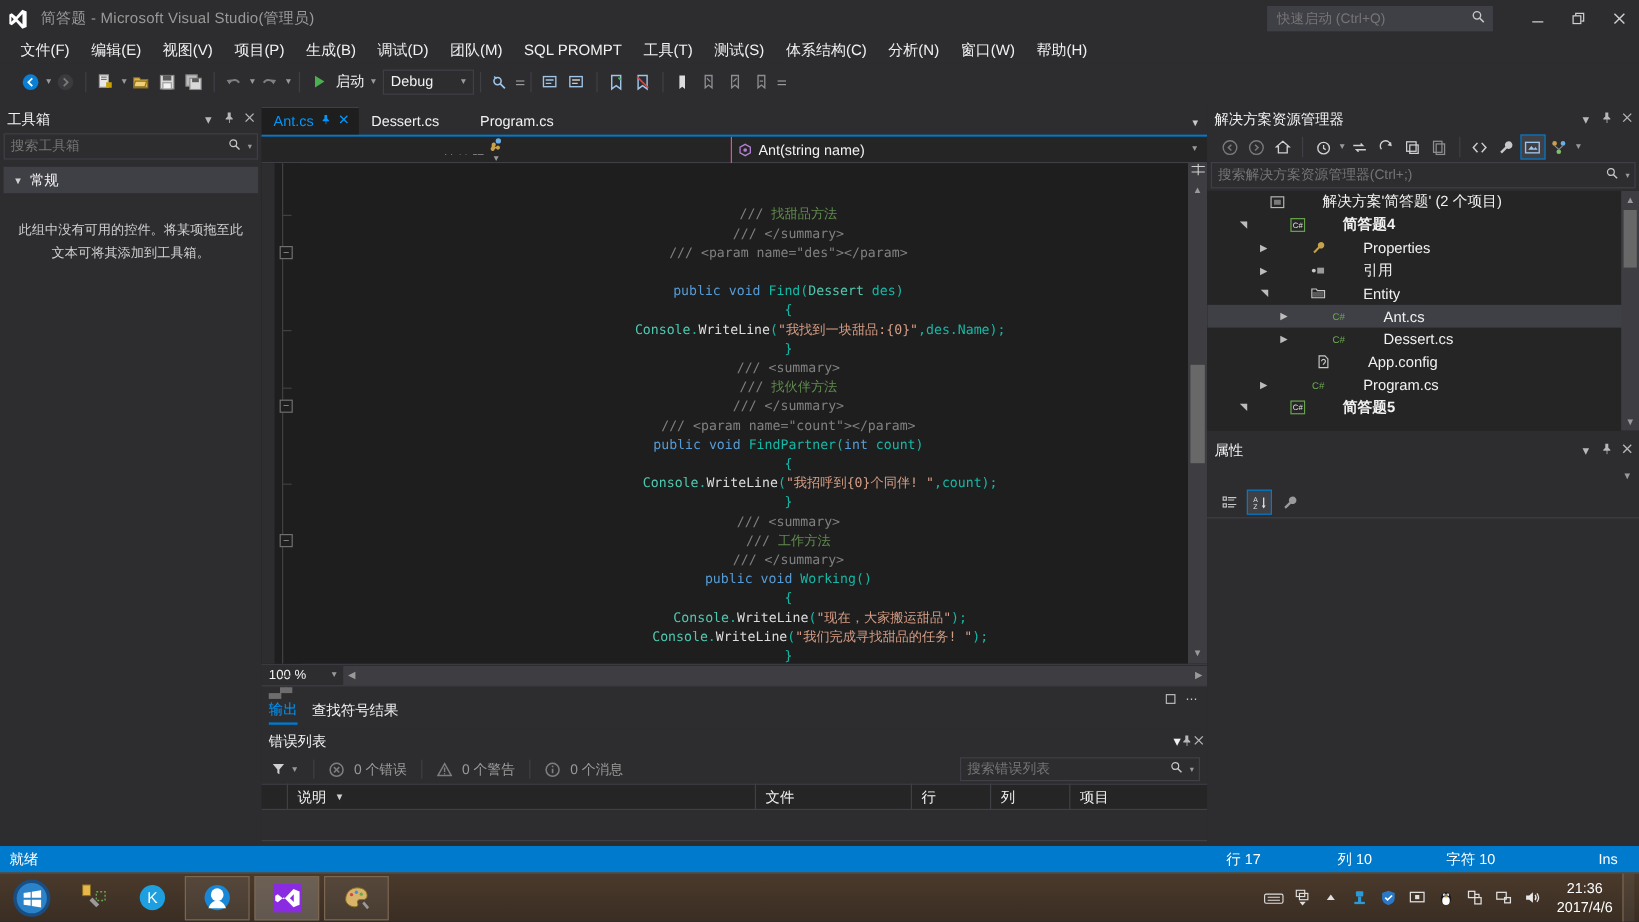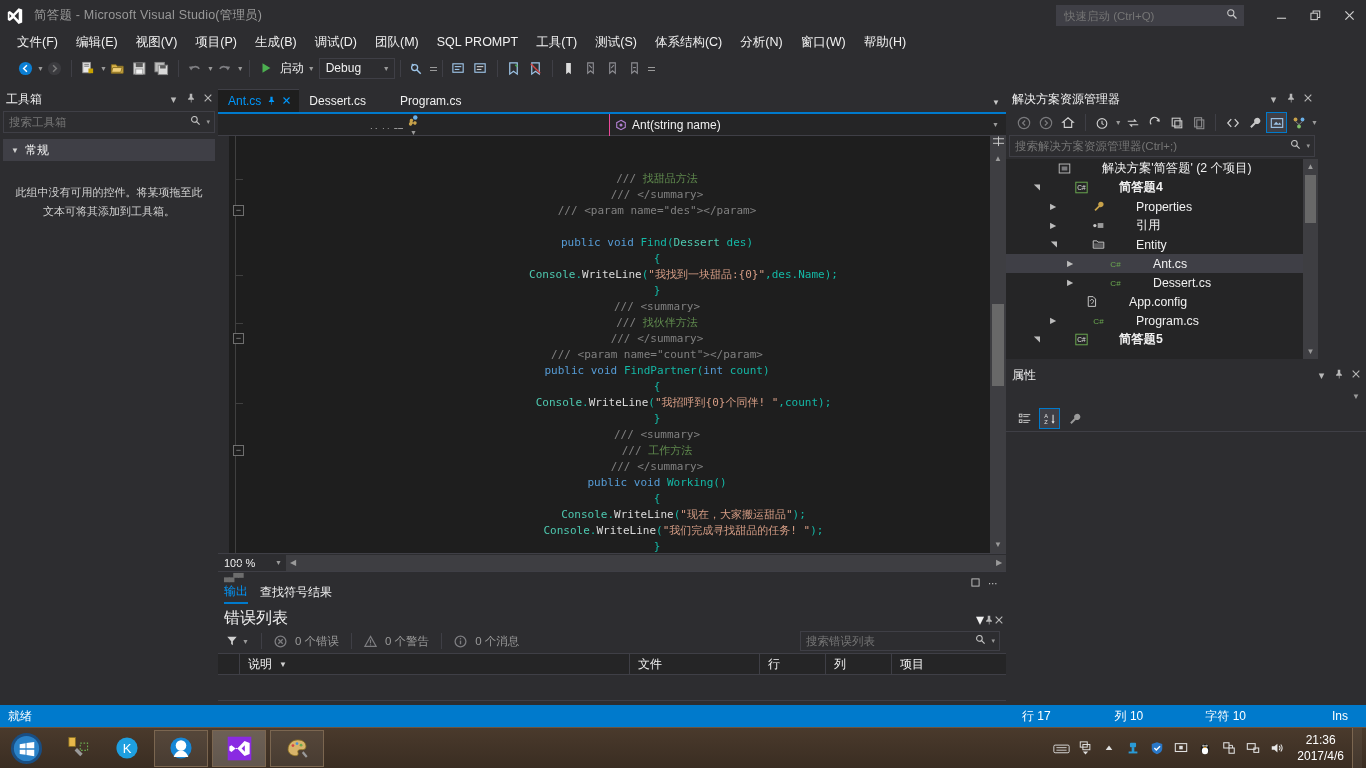--- a/index.html
+++ b/index.html
@@ -163,42 +163,42 @@
   .outputstrip .minitab {
     position: absolute; left: 6px; top: 1px; font-size: 8px; color: #6d6d6d; letter-spacing: -1px;
   }
   .out-tabs { position: absolute; left: 6px; top: 11px; display: flex; align-items: center; gap: 12px; }
   .out-tab { font-size: 12px; color: #f1f1f1; padding-bottom: 2px; }
   .out-tab.active { color: #0097fb; border-bottom: 2px solid #007acc; }
   .outputstrip .ob { position: absolute; top: 6px; color: #c8c8c8; font-size: 10px; }
 
   
   .errorlist { position: absolute; left: 218px; top: 607px; width: 788px; height: 96px; background: #2d2d30; }
-  .el-header { height: 22px; display: flex; align-items: flex-end; padding: 0 2px 0 6px; font-size: 16px; }
+  .el-header { height: 22px; display: flex; align-items: center; padding: 0 2px 0 6px; font-size: 12px; }
   .el-toolbar { height: 24px; display: flex; align-items: center; padding-left: 8px; gap: 0; }
   .el-filter { display: flex; align-items: center; gap: 3px; padding-right: 6px; }
   .el-sep { width: 1px; height: 16px; background: #3f3f46; margin: 0 6px; }
   .el-count { display: flex; align-items: center; gap: 8px; color: #9a9a9a; font-size: 11.5px; padding: 0 6px; }
   .el-search {
     margin-left: auto; margin-right: 6px; width: 200px; height: 20px;
     border: 1px solid #3f3f46; display: flex; align-items: center;
   }
   .el-search input {
     flex: 1; background: transparent; border: none; outline: none; color: #9a9a9a;
     font-size: 11.5px; padding-left: 5px; font-family: "Liberation Sans", sans-serif;
   }
   .el-grid-head {
     height: 22px; background: #252526; display: flex; align-items: center;
     border-top: 1px solid #3f3f46; border-bottom: 1px solid #3f3f46; font-size: 12px;
   }
   .el-col { height: 22px; display: flex; align-items: center; padding-left: 8px; border-right: 1px solid #3f3f46; color: #f1f1f1; }
   .el-body { height: 26px; background: #2d2d30; border-bottom: 1px solid #3f3f46;}
 
   
-  .solexp { position: absolute; left: 1006px; top: 88px; width: 312px; height: 276px; background: #2d2d30; }
+  .solexp { position: absolute; left: 1006px; top: 88px; width: 360px; height: 276px; background: #2d2d30; }
   .se-toolbar { height: 25px; display: flex; align-items: center; padding-left: 8px; gap: 1px; }
   .se-btn { width: 21px; height: 21px; display: flex; align-items: center; justify-content: center; color: #c8c8c8; }
   .se-btn.sel { border: 1px solid #007acc; background: #3f3f46; }
   .se-search {
     height: 22px; margin: 0 3px; display: flex; align-items: center;
     border: 1px solid #3f3f46;
   }
   .se-search input {
     flex: 1; background: transparent; border: none; outline: none; color: #9a9a9a;
     font-size: 11.5px; padding-left: 5px; font-family: "Liberation Sans", sans-serif;
@@ -834,21 +834,21 @@
           </div>
           <div class="tree-row" style="padding-left: 57px;">
             <span class="tw">▶</span>
             <span class="ticon">
               <svg viewBox="0 0 16 16" width="13" height="13">
                 <text x="8" y="12" font-size="10" fill="#6aa84f" text-anchor="middle" font-family="Liberation Sans, sans-serif">C#</text>
               </svg>
             </span>
             <span>Dessert.cs</span>
           </div>
-          <div class="tree-row" style="padding-left: 33px;">
+          <div class="tree-row" style="padding-left: 44px;">
             <span class="tw"></span>
             <span class="ticon">
               <svg viewBox="0 0 16 16" width="13" height="13">
                 <path d="M4 2h6l3 3v9H4z" fill="none" stroke="#c8c8c8" stroke-width="1.2"></path>
                 <path d="M6.5 7.5a2 2 0 113.4 1.4L8 11" fill="none" stroke="#c8c8c8" stroke-width="1.2"></path>
               </svg>
             </span>
             <span>App.config</span>
           </div>
           <div class="tree-row" style="padding-left: 40px;">

